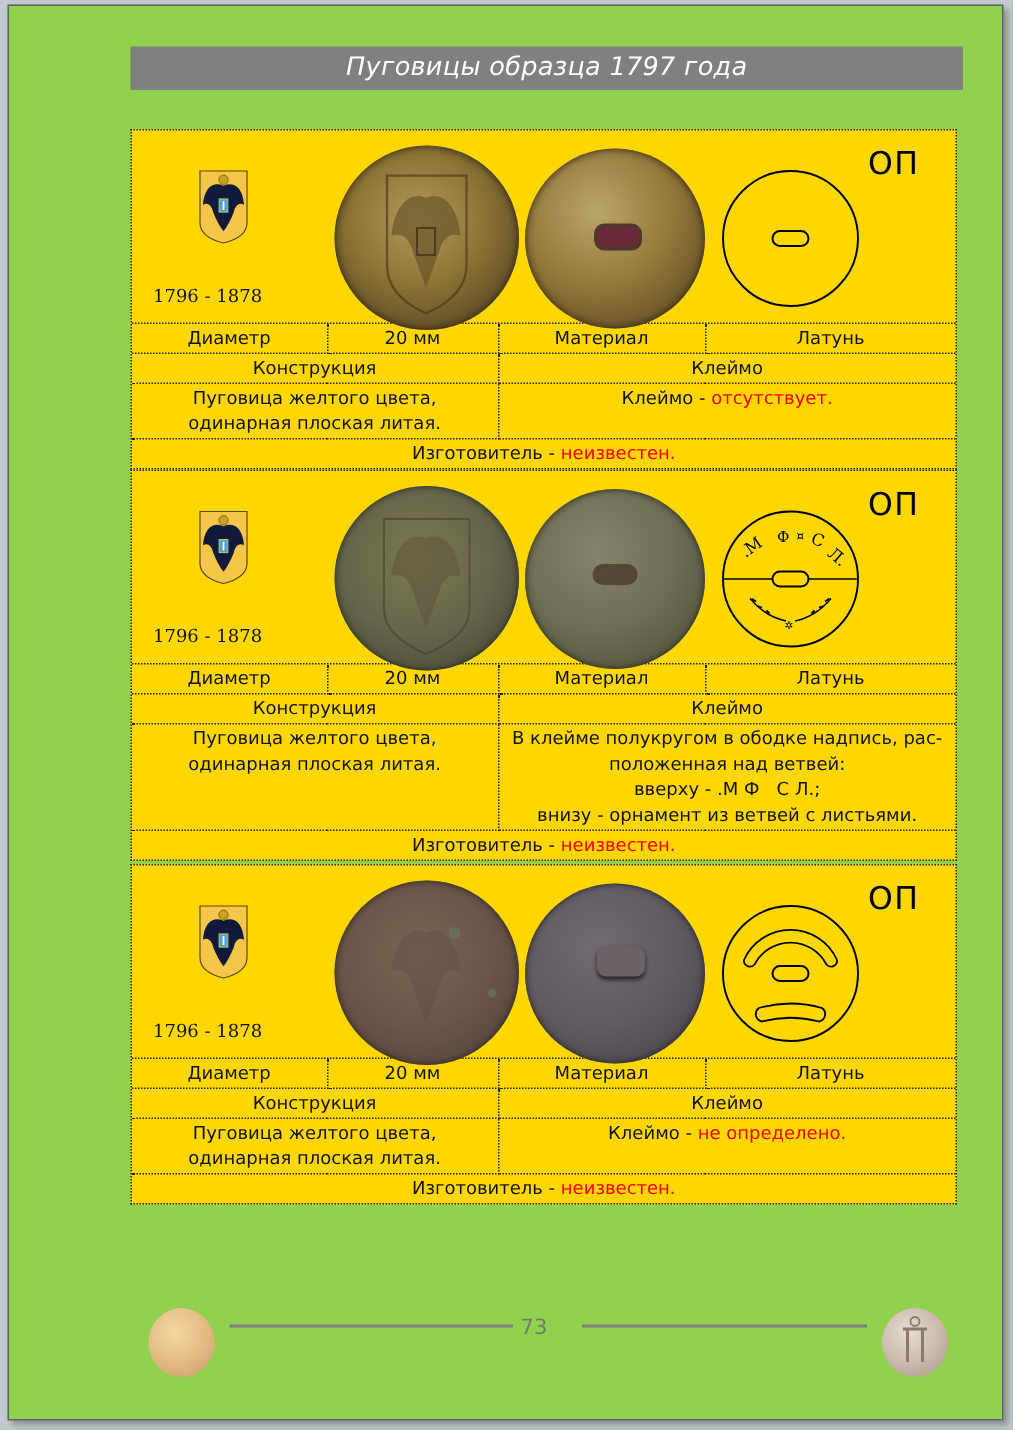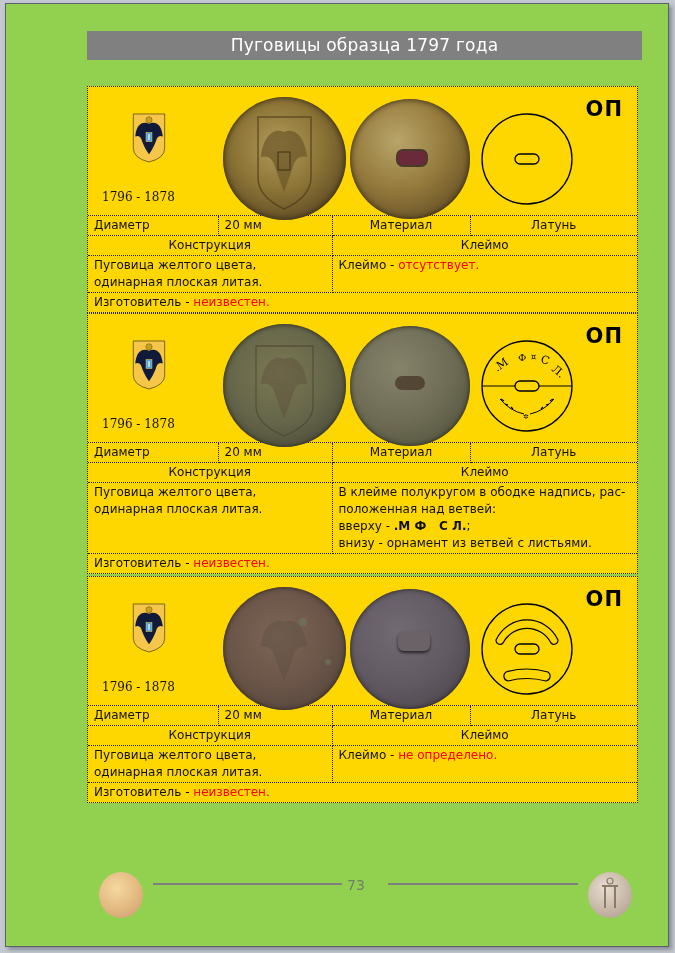--- a/index.html
+++ b/index.html
@@ -8,51 +8,51 @@
       font-family:"DejaVu Sans", sans-serif;
     }
     .page {
       position:absolute; left:5px; top:3px; width:662px; height:942px;
       background:#92d050; border:1px solid #5a5f6a;
       box-shadow:3px 3px 4px rgba(90,95,110,0.55);
     }
     .title-bar {
       position:absolute; left:81px; top:27px; width:555px; height:29px;
       background:#808080; color:#fff; text-align:center;
-      font-size:17px; line-height:29px; letter-spacing:0.2px;
+      font-size:17px; line-height:29px; letter-spacing:0.2px;font-style:italic;
     }
     .block {
       position:absolute; left:81px; width:549px;
       background:#ffd700; border:1px dotted #222;
     }
     .imgrow { position:relative; height:128px; border-bottom:1px dotted #222; }
     .coa { position:absolute; left:44px; top:26px; width:34px; height:50px; }
     .years {
       position:absolute; left:14px; top:103px; width:95px; 
       font-family:"DejaVu Serif", serif; font-size:12px; color:#111;
     }
     .coin { position:absolute; border-radius:50%; }
     .coin1 { left:135px; top:10px; width:123px; height:123px; }
     .coin2 { left:262px; top:12px; width:120px; height:120px; }
     .scheme { position:absolute; left:392px; top:25px; width:94px; height:94px; }
     .op {
-      position:absolute; right:14px; top:10px; font-size:21px; font-weight:bold;
+      position:absolute; right:24px; top:10px; font-size:21px; font-weight:normal;
       color:#000; letter-spacing:1px;
     }
     table.spec { width:100%; border-collapse:collapse; font-size:12px; color:#111; }
     table.spec td {
-      border:1px dotted #222; padding:1px 6px; height:16px; vertical-align:top; line-height:17px;
+      border:1px dotted #222; padding:1px 6px; height:16px; vertical-align:top; line-height:17px;text-align:center;
     }
     table.spec tr:first-child td { border-top:none; }
     table.spec tr td:first-child { border-left:none; }
     table.spec tr td:last-child { border-right:none; }
     table.spec tr:last-child td { border-bottom:none;margin-top:47px; }
     .c { text-align:center; }
     .red { color:#ff0000; }
-    .bold { font-weight:bold; }
+    .bold { font-weight:normal; }
     .footer-line { position:absolute; height:2px; background:#7f7f7f; top:879px; }
     .page-num {
       position:absolute; left:330px; top:873px; width:40px; text-align:center;
       color:#6f7f66; font-size:14px;
     }
     .foot-coin { position:absolute; top:868px; width:44px; height:46px; border-radius:50%; }
   </style>
 </head>
 <body>
 

